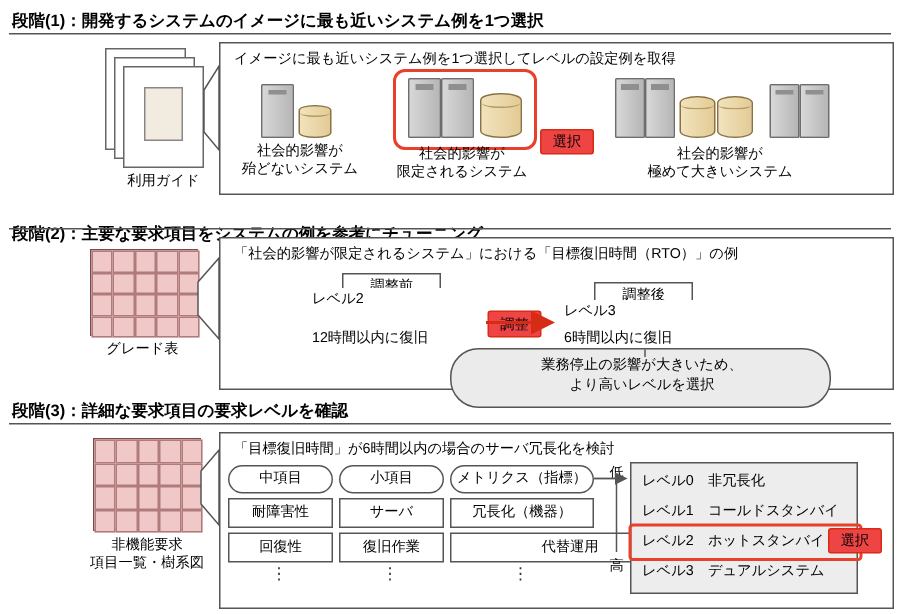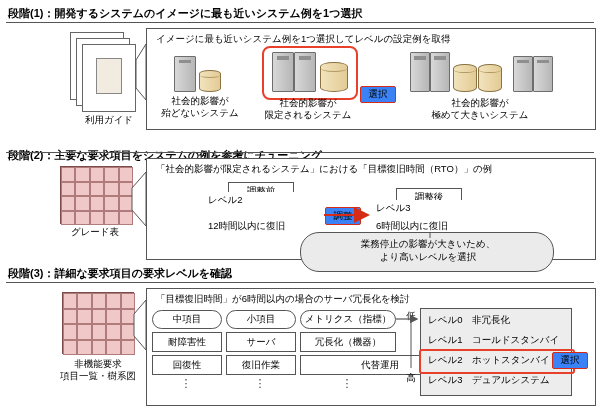--- a/index.html
+++ b/index.html
@@ -37,21 +37,21 @@
   
   .gridtable{position:absolute;border:1px solid #7b4a4a;background:#fff;}
   .gridtable .cell{position:absolute;box-sizing:border-box;border:1px solid #b07b7b;background:#f0c8c8;}
   
   .rbox{position:absolute;border:1px solid #555;background:#fff;text-align:center;
         font-size:9.5px;line-height:1.15;display:flex;align-items:center;justify-content:center;}
   .rbox.round{border-radius:10px;}
   .level-row{position:absolute;box-sizing:border-box;font-size:9.5px;
         display:flex;align-items:center;padding-left:6px;white-space:nowrap;}
   .sel-rect{position:absolute;border:2px solid #e8402a;border-radius:3px;}
-  .redbox{position:absolute;border:1px solid #d62b14;background:#3b82f6;color:#000;
+  .redbox{position:absolute;border:1px solid #d62b14;background:#ef4444;color:#000;
         font-size:9.5px;display:flex;align-items:center;justify-content:center;border-radius:2px;}
   .callout{
     position:absolute;border:1px solid #555;background:#fff;
   }
   .callout-text{position:absolute;font-size:9.5px;white-space:nowrap;}
   .vdots{position:absolute;font-size:11px;line-height:6px;text-align:center;color:#333;}
   svg{position:absolute;left:0;top:0;width:600px;height:409px;overflow:visible;pointer-events:none;}
 </style>
 </head>
 <body>

